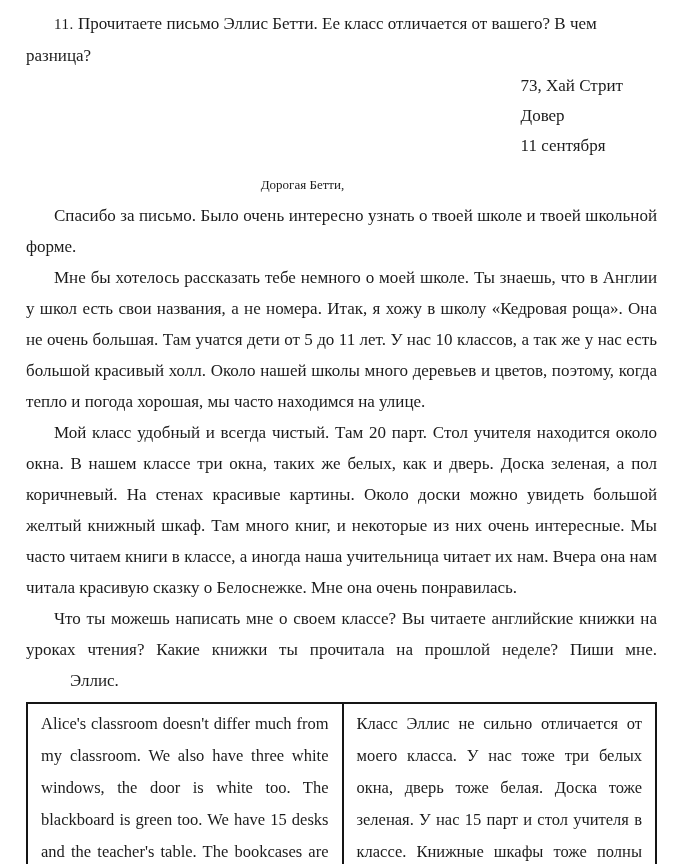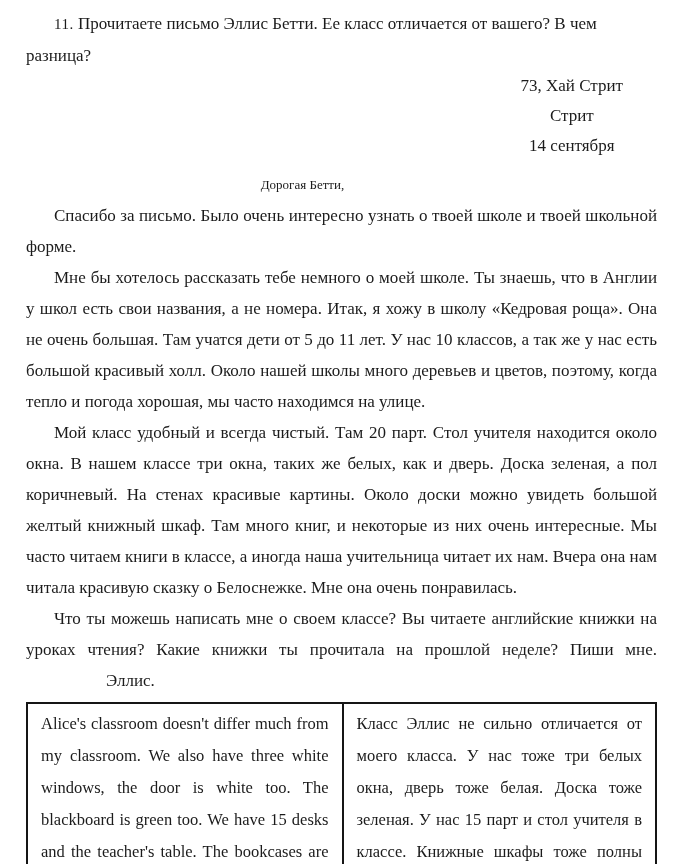--- a/index.html
+++ b/index.html
@@ -24,42 +24,41 @@
     line-height: 31px;
     text-indent: 28px;
   }
   .task-number {
     font-size: 15px;
     letter-spacing: 0.5px;
   }
   .address-block {
     width: fit-content;
     margin: 0 34px 8px auto;
-    text-align: center;
     font-size: 17px;
     line-height: 30px;
   }
   .address-line { white-space: nowrap; }
   .salutation {
     margin: 1px 0 0 0;
     text-align: center;
     padding-right: 78px;
     font-size: 13px;
     line-height: 31px;
   }
   p.para {
     margin: 0;
     font-size: 17px;
     line-height: 31px;
     text-align: justify;
     text-indent: 28px;
   }
   .signature {
     display: inline-block;
-    margin-left: 80px;
+    margin-left: 44px;
     text-indent: 0;
     font-family: Liberation Serif, serif;
   }
   .answer-table {
     display: flex;
     margin-top: 6px;
     border: 2px solid #151515;
     font-size: 16.5px;
   }
   .answer-table .cell {
@@ -80,22 +79,22 @@
 
 <div class="page">
 
   <p class="task-line">
     <span class="task-number">11.</span>
     <span>Прочитаете письмо Эллис Бетти. Ее класс отличается от вашего? В чем разница?</span>
   </p>
 
   <div class="address-block">
     <div class="address-line">73, Хай Стрит</div>
-    <div class="address-line">Стрит</div>
-    <div class="address-line">14 сентября</div>
+    <div class="address-line">Довер</div>
+    <div class="address-line">11 сентября</div>
   </div>
 
   <p class="salutation">Дорогая Бетти,</p>
 
   <p class="para">Спасибо за письмо. Было очень интересно узнать о твоей школе и твоей школьной форме.</p>
   <p class="para">Мне бы хотелось рассказать тебе немного о моей школе. Ты знаешь, что в Англии у школ есть свои названия, а не номера. Итак, я хожу в школу «Кедровая роща». Она не очень большая. Там учатся дети от 5 до 11 лет. У нас 10 классов, а так же у нас есть большой красивый холл. Около нашей школы много деревьев и цветов, поэтому, когда тепло и погода хорошая, мы часто находимся на улице.</p>
   <p class="para">Мой класс удобный и всегда чистый. Там 20 парт. Стол учителя находится около окна. В нашем классе три окна, таких же белых, как и дверь. Доска зеленая, а пол коричневый. На стенах красивые картины. Около доски можно увидеть большой желтый книжный шкаф. Там много книг, и некоторые из них очень интересные. Мы часто читаем книги в классе, а иногда наша учительница читает их нам. Вчера она нам читала красивую сказку о Белоснежке. Мне она очень понравилась.</p>
 
   <p class="para">
     <span>Что ты можешь написать мне о своем классе? Вы читаете английские книжки на уроках чтения? Какие книжки ты прочитала на прошлой неделе? Пиши мне.</span>

